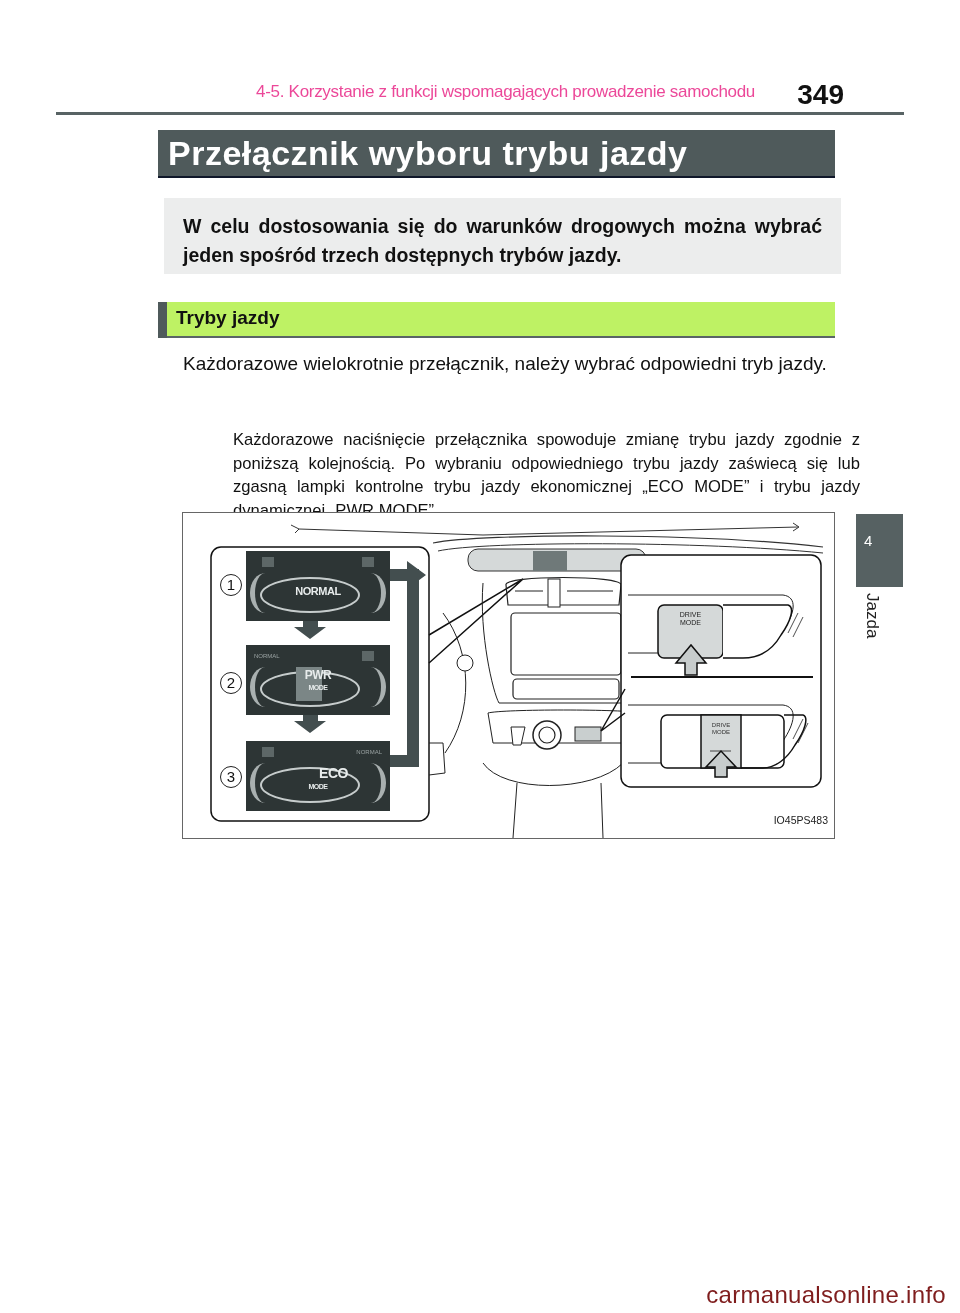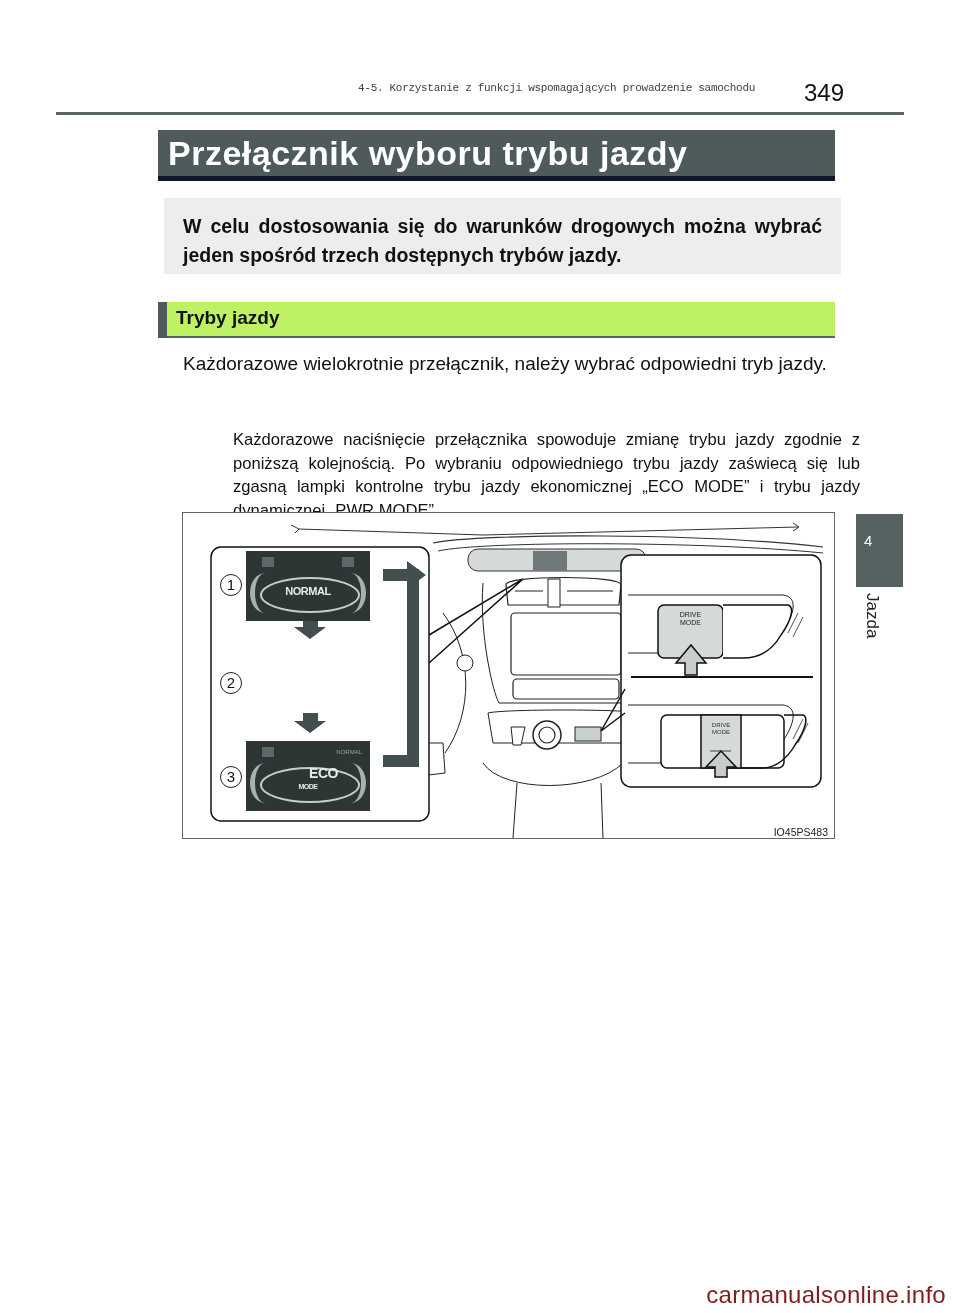--- a/index.html
+++ b/index.html
@@ -1,49 +1,49 @@
 <!DOCTYPE html>
 <html><head>
   <meta charset="utf-8">
   <style>
     html, body { margin: 0; padding: 0; background: #ffffff; }
     body { width: 960px; height: 1313px; position: relative; overflow: hidden;
            font-family: "Liberation Sans", sans-serif; color: #111; }
 
     .running-head { position: absolute; left: 0; top: 82px; width: 860px; height: 26px; }
-    .running-head .section { position: absolute; right: 105px; top: 0; font-size: 11px; color: #404040;
-                             letter-spacing: -0.3px; white-space: nowrap; font-family: Liberation Mono, monospace; }
-    .running-head .page-num { position: absolute; right: 16px; top: -3px; font-size: 24px; font-weight: normal; color: #111; }
+    .running-head .section { position: absolute; right: 105px; top: 0; font-size: 17px; color: #ec4899;
+                             letter-spacing: -0.3px; white-space: nowrap; }
+    .running-head .page-num { position: absolute; right: 16px; top: -3px; font-size: 28px; font-weight: bold; color: #111; }
     .head-rule { position: absolute; left: 56px; top: 112px; width: 848px; height: 3px; background: #586364; }
 
     .title-bar { position: absolute; left: 158px; top: 130px; width: 677px; height: 46px; background: #4f5a5b;
-                 border-bottom: 5px solid #0f172a; }
+                 border-bottom: 2px solid #0f172a; }
     .title-bar .title { position: absolute; left: 10px; top: 4px; font-size: 34px; font-weight: bold; color: #fff;
                         letter-spacing: 0.5px; white-space: nowrap; }
 
     .intro-box { position: absolute; left: 164px; top: 198px; width: 677px; height: 76px; background: #eceded; }
     .intro-box p { margin: 0; position: absolute; left: 19px; right: 19px; top: 14px; font-size: 19.5px;
                    font-weight: bold; line-height: 29px; text-align: justify; text-align-last: left; color: #111; }
 
     .subhead { position: absolute; left: 158px; top: 302px; width: 677px; height: 34px; background: #bef264;
                border-bottom: 2px solid #5a6566; }
     .subhead .bar { position: absolute; left: 0; top: 0; width: 9px; height: 36px; background: #4f5a5b; }
     .subhead .label { position: absolute; left: 18px; top: 5px; font-size: 19px; font-weight: bold; color: #111; }
 
     .step { position: absolute; left: 183px; top: 350px; width: 652px; font-size: 19px; line-height: 28px;
             text-align: justify; color: #111; }
     .step-note { position: absolute; left: 208px; top: 428px; width: 627px; font-size: 16.6px; line-height: 23.5px;
                  text-align: justify; color: #111; margin-left: 25px; }
 
     .figure { position: absolute; left: 182px; top: 512px; width: 651px; height: 325px; border: 1px solid #666;
               background: #fff; overflow: hidden; }
     .figure svg { position: absolute; left: 0; top: 0; }
-    .fig-id { position: absolute; right: 6px; bottom: 0; font-size: 10.5px; color: #222; padding-left: 8px; }
-
-    .mode-panel { position: absolute; width: 124px; height: 70px; background: #2d3535; overflow: hidden; }
+    .fig-id { position: absolute; right: 6px; bottom: 12px; font-size: 10.5px; color: #222; padding-left: 8px; }
+
+    .mode-panel { position: absolute; width: 144px; height: 70px; background: #2d3535; overflow: hidden; }
     .mode-panel .ring { position: absolute; left: 14px; top: 26px; width: 96px; height: 32px; border-radius: 50%;
                         border: 2px solid #c6cccc; }
     .mode-panel .arc-l { position: absolute; left: 4px; top: 22px; width: 26px; height: 40px; border-radius: 50%;
                          border-left: 5px solid #a9b0b0; }
     .mode-panel .arc-r { position: absolute; right: 4px; top: 22px; width: 26px; height: 40px; border-radius: 50%;
                          border-right: 5px solid #a9b0b0; }
     .mode-panel .mode-label { position: absolute; left: 0; right: 0; text-align: center; color: #e8ecec;
                               font-weight: bold; letter-spacing: -0.5px; }
     .mode-panel .mini { position: absolute; font-size: 6px; color: #9aa3a3; }
     .mode-panel .sq { position: absolute; width: 12px; height: 10px; background: #5d6767; }
@@ -147,20 +147,30 @@
   </svg>
 
   <div class="mode-panel" style="left:63px; top:38px;">
     <div class="sq" style="left:16px; top:6px;"></div>
     <div class="sq" style="right:16px; top:6px;"></div>
     <div class="arc-l"></div>
       <div class="arc-r"></div>
       <div class="ring"></div>
     <div class="mode-label" style="top:34px; font-size:11px;">NORMAL</div>
   </div>
+  <div class="mode-panel" style="left:63px; top:132px;">
+    <div class="mini" style="left:8px; top:8px;">NORMAL</div>
+    <div class="sq" style="right:16px; top:6px;"></div>
+    <div class="arc-l"></div>
+      <div class="arc-r"></div>
+      <div class="ring"></div>
+    <div style="position:absolute; left:50px; top:22px; width:26px; height:34px; background:#7b8686;"></div>
+    <div class="mode-label" style="top:23px; font-size:12px;">PWR</div>
+    <div class="mode-label" style="top:39px; font-size:7px;">MODE</div>
+  </div>
   <div class="mode-panel" style="left:63px; top:228px;">
     <div class="sq" style="left:16px; top:6px;"></div>
     <div class="mini" style="right:8px; top:8px;">NORMAL</div>
     <div class="arc-l"></div>
       <div class="arc-r"></div>
       <div class="ring"></div>
     <div class="mode-label" style="top:24px; font-size:14px;margin-left:31px;">ECO</div>
     <div class="mode-label" style="top:42px; font-size:7px;">MODE</div>
   </div>
 

